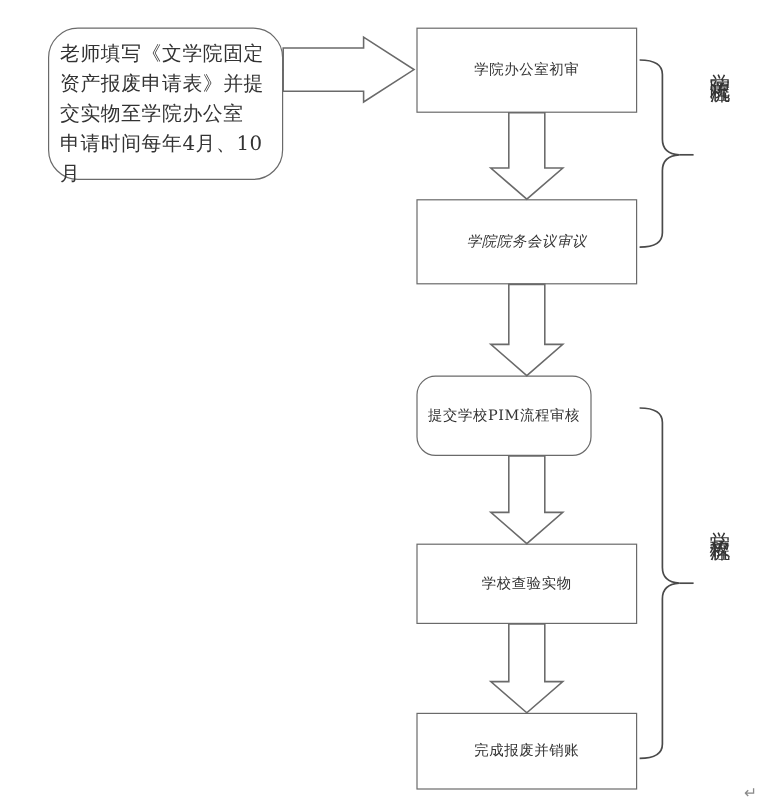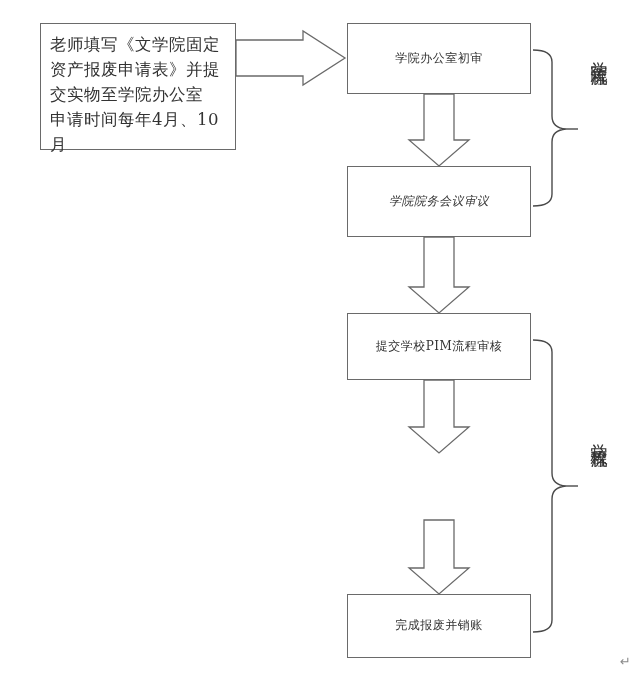--- a/index.html
+++ b/index.html
@@ -37,20 +37,21 @@
     letter-spacing: 0.5px;
   }
   .node.start-node {
     align-items: flex-start;
     justify-content: flex-start;
     text-align: left;
     padding: 8px 9px 0 9px;
     font-size: 16.5px;
     line-height: 1.52;
     white-space: pre-line;
+    border-radius: 25px;
   }
   .brace-label {
     position: absolute;
     font-size: 17px;
     line-height: 1.5;
     color: #333333;
     writing-mode: vertical-rl;
     text-orientation: upright;
     letter-spacing: 3px;
     white-space: nowrap;
@@ -77,22 +78,23 @@
 
   <div class="node start-node" style="left:40px; top:23px; width:196px; height:127px;">老师填写《文学院固定
 资产报废申请表》并提
 交实物至学院办公室
 申请时间每年4月、10月</div>
 
   <div class="node" style="left:347px; top:23px; width:184px; height:71px;">学院办公室初审</div>
 
   <div class="node" style="left:347px; top:166px; width:184px; height:71px;font-style:italic;">学院院务会议审议</div>
 
-  <div class="node" style="left:347px; top:313px; width:184px; height:67px;">提交学校PIM流程审核</div>
+  <div class="node" style="left:347px; top:313px; width:146px; height:67px;border-radius:16px;">提交学校PIM流程审核</div>
 
+  <div class="node" style="left:347px; top:453px; width:184px; height:67px;">学校查验实物</div>
 
   <div class="node" style="left:347px; top:594px; width:184px; height:64px;">完成报废并销账</div>
 
   <svg class="overlay" viewBox="0 0 643 676">
 
     <polygon points="236,40 303,40 303,31 345,58 303,85 303,76 236,76" fill="#ffffff" stroke="#6a6a6a" stroke-width="1.3"></polygon>
 
     <polygon points="424,94 454,94 454,140 469,140 439,166 409,140 424,140" fill="#ffffff" stroke="#6a6a6a" stroke-width="1.3"></polygon>
 
     <polygon points="424,237 454,237 454,287 469,287 439,313 409,287 424,287" fill="#ffffff" stroke="#6a6a6a" stroke-width="1.3"></polygon>

